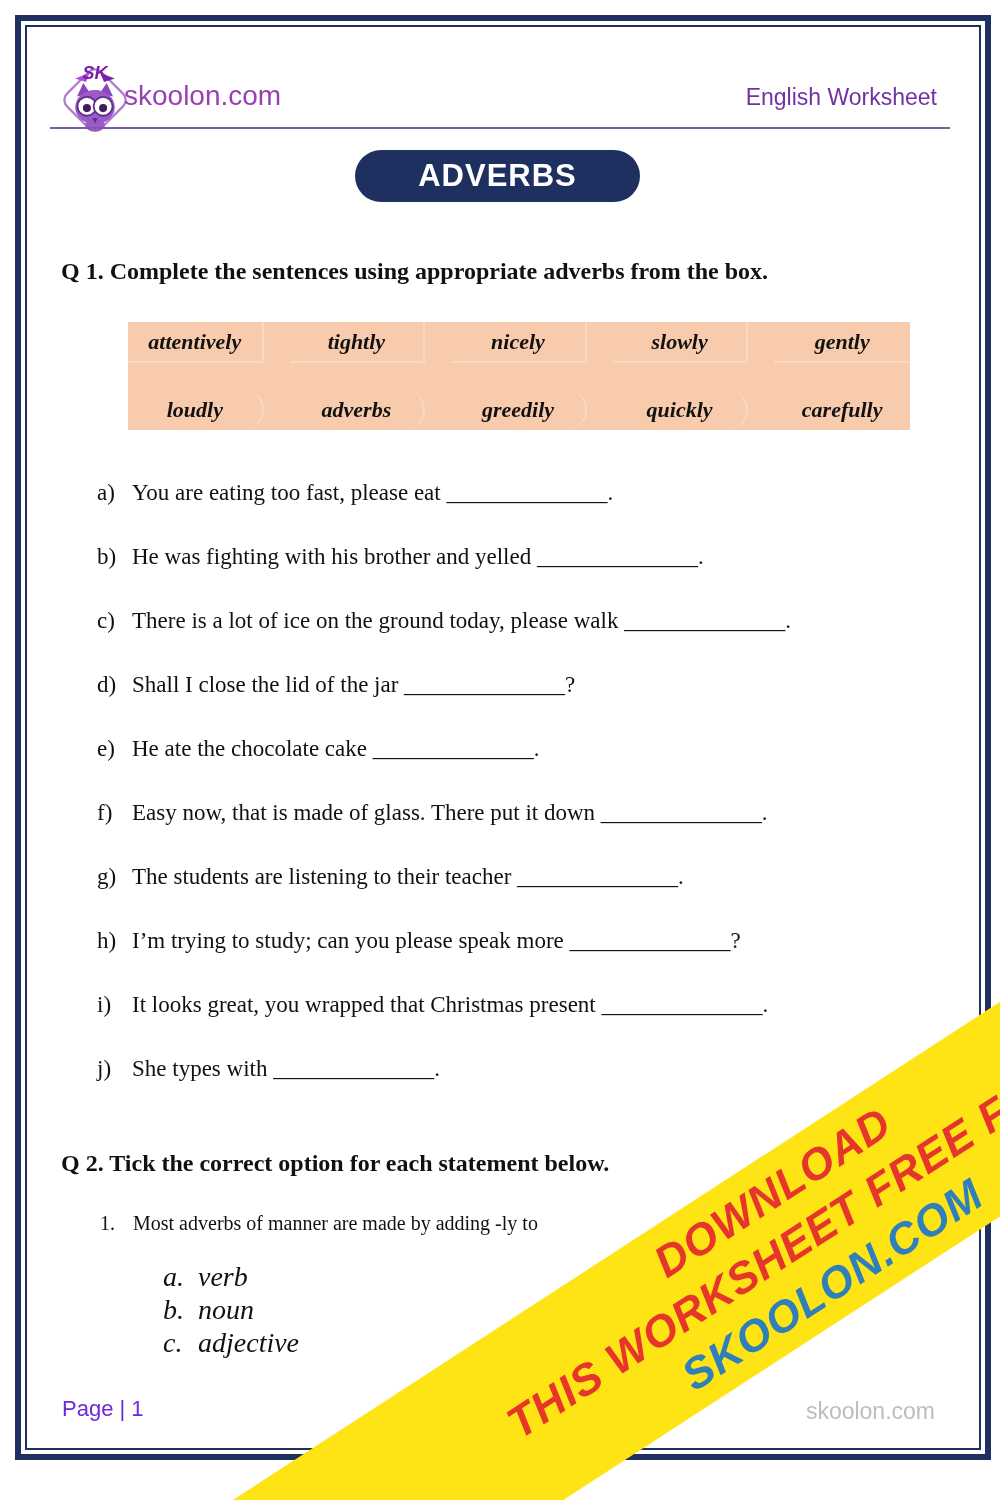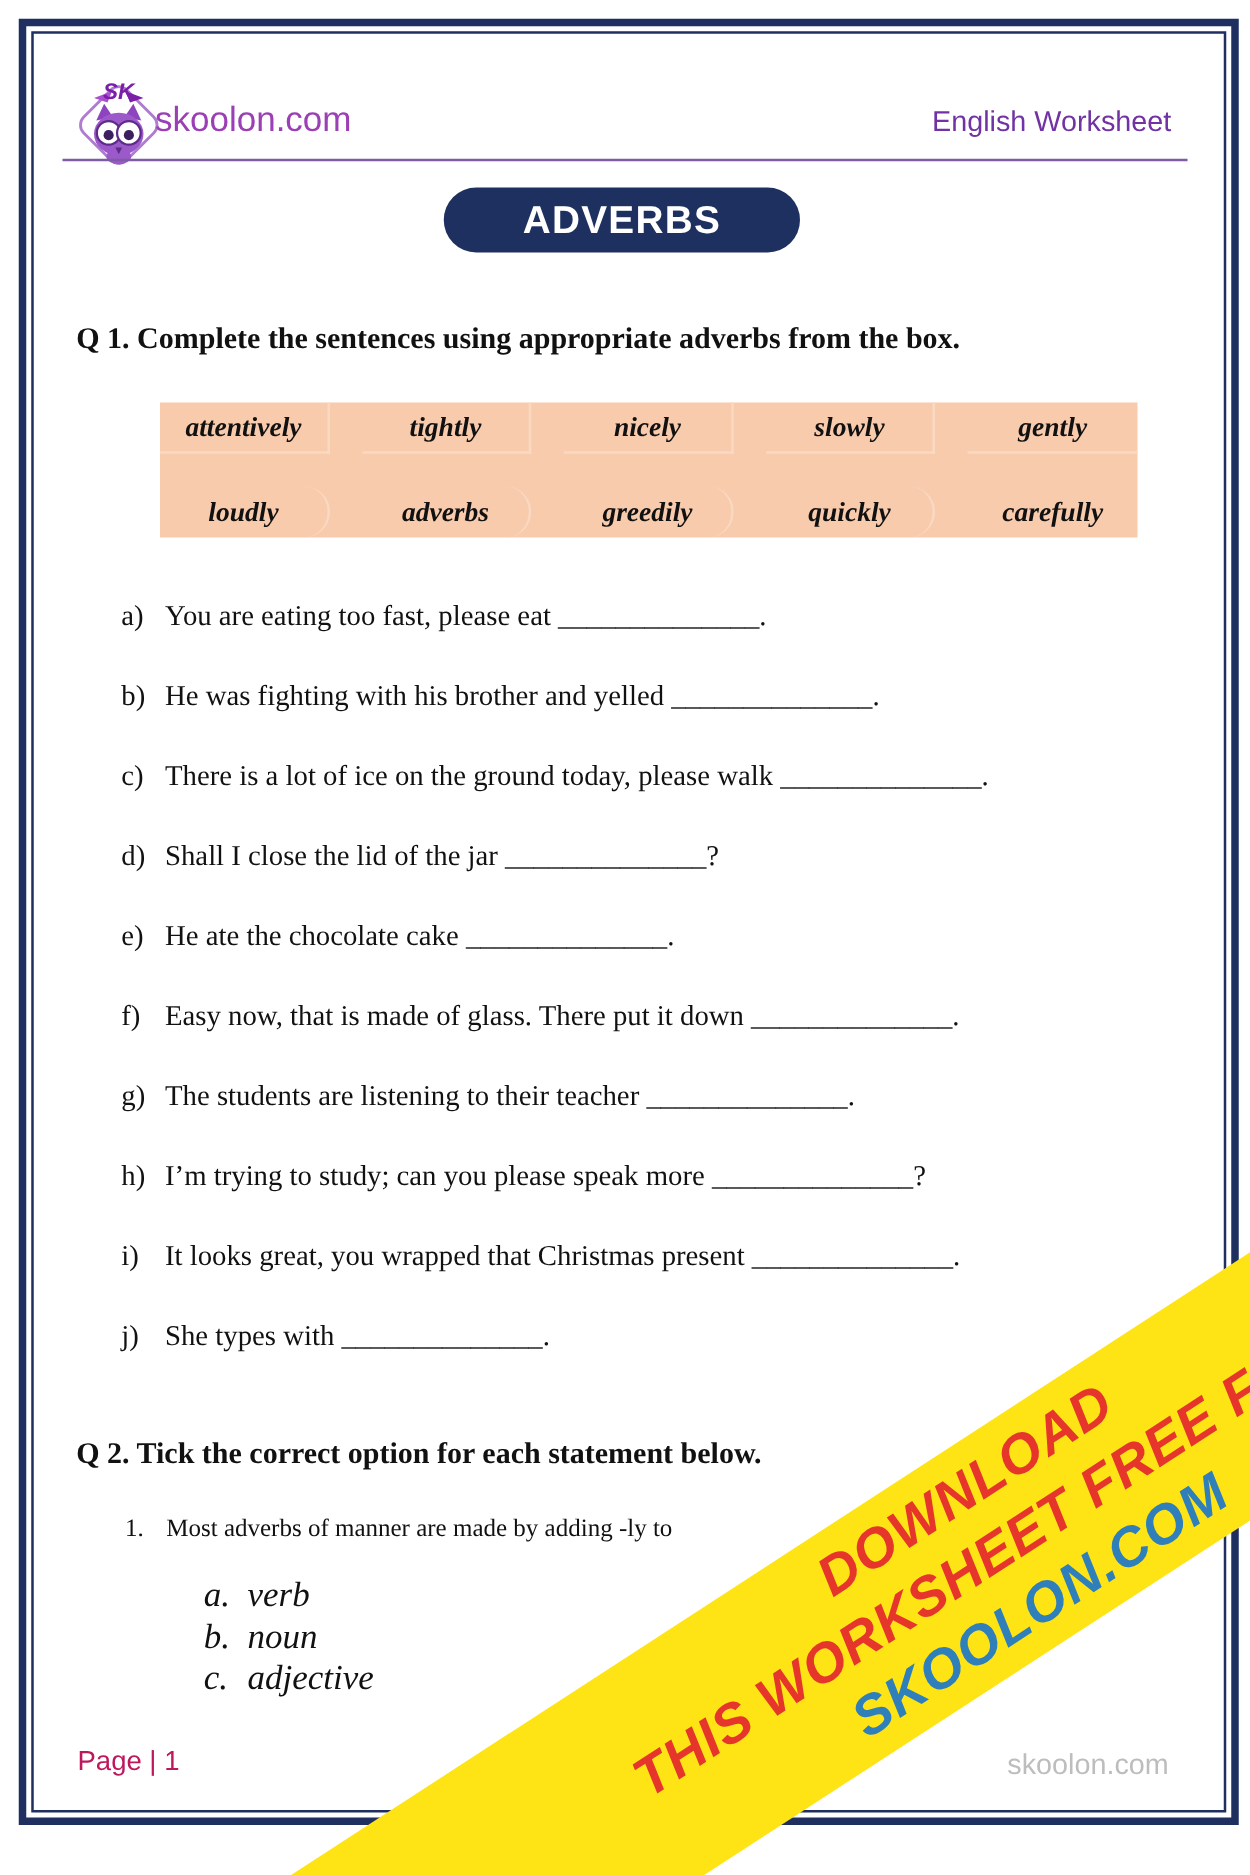--- a/index.html
+++ b/index.html
@@ -39,21 +39,21 @@
   
   .q-item{position:absolute;left:97px;font-size:23px;white-space:nowrap;}
   .q-item .q-letter{display:inline-block;width:35px;}
   .sub-item{position:absolute;left:100px;font-size:20px;white-space:nowrap;}
   .sub-item .q-letter{display:inline-block;width:33px;}
   .opt-item{position:absolute;left:163px;font-size:28px;white-space:nowrap;font-style:italic;}
   .opt-item .q-letter{display:inline-block;width:35px;}
 
   
   .page-num{position:absolute;left:62px;top:1396px;font-family:"Liberation Sans",sans-serif;
-            font-size:22px;color:#be185d;}
+            font-size:22px;color:#6d28d9;}
   .footer-site{position:absolute;right:65px;top:1398px;font-family:"Liberation Sans",sans-serif;
                font-size:23px;color:#bdbdbd;}
 
   
   .banner{position:absolute;left:60px;top:1175px;width:1400px;height:180px;background:#ffe415;
           transform:rotate(-33deg);z-index:20;display:flex;flex-direction:column;
           align-items:center;justify-content:center;padding-left:100px;box-sizing:border-box;
           font-family:"Liberation Sans",sans-serif;font-weight:bold;font-style:italic;
           font-size:44px;line-height:55px;letter-spacing:1px;text-align:center;}
   .banner .red{color:#e6352b;}

